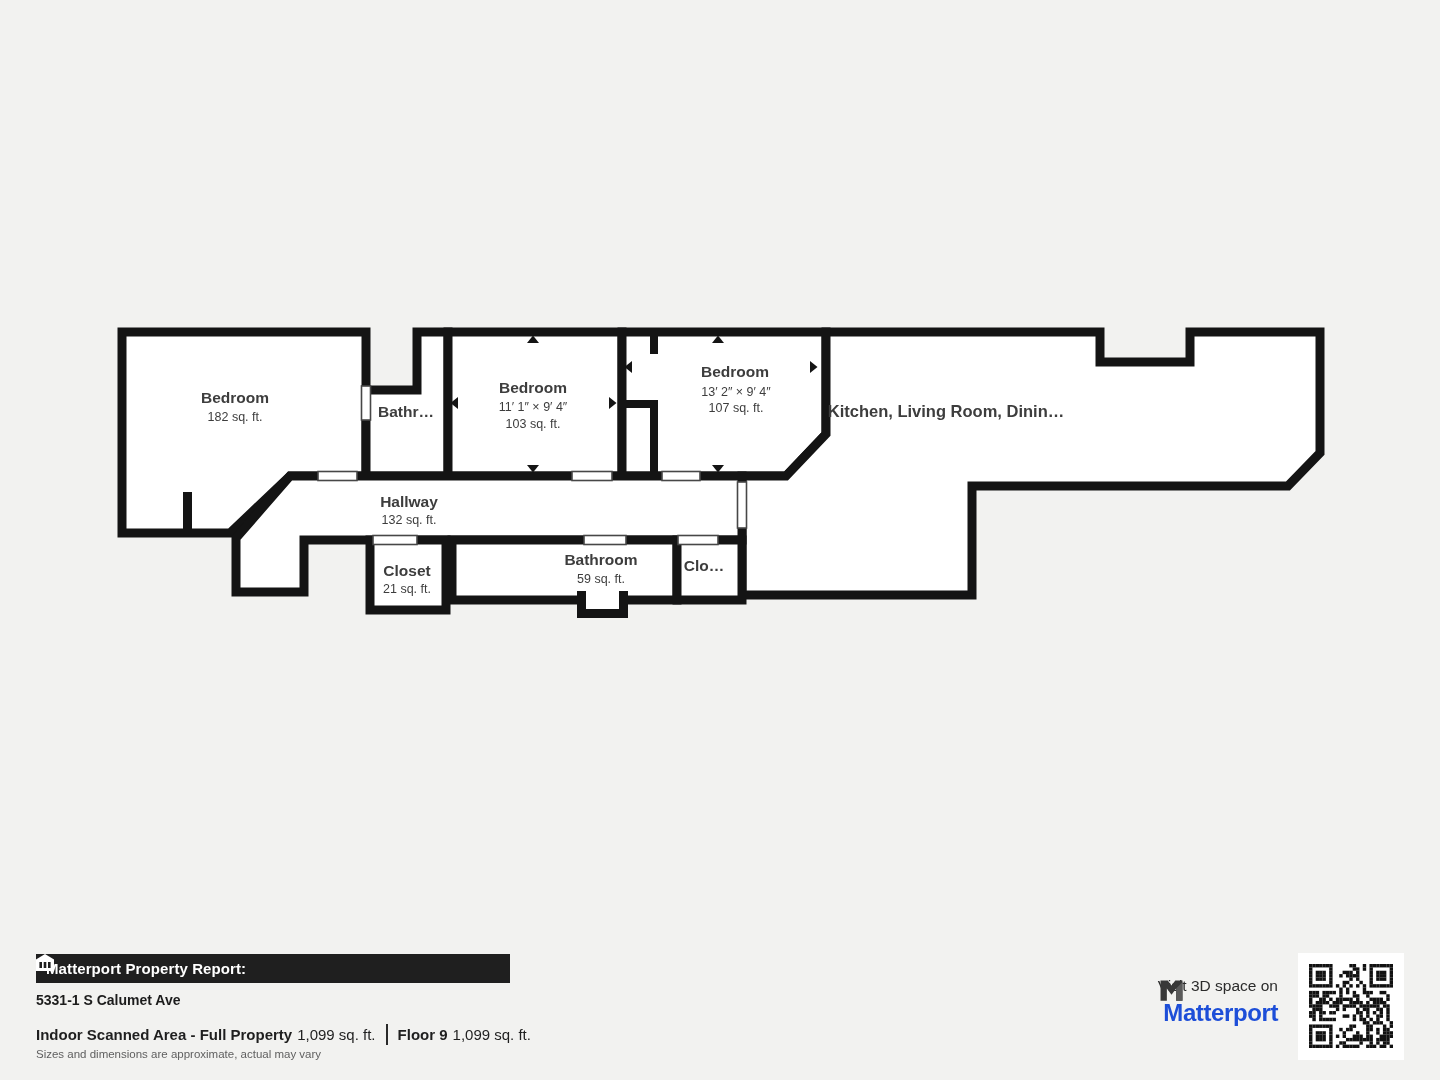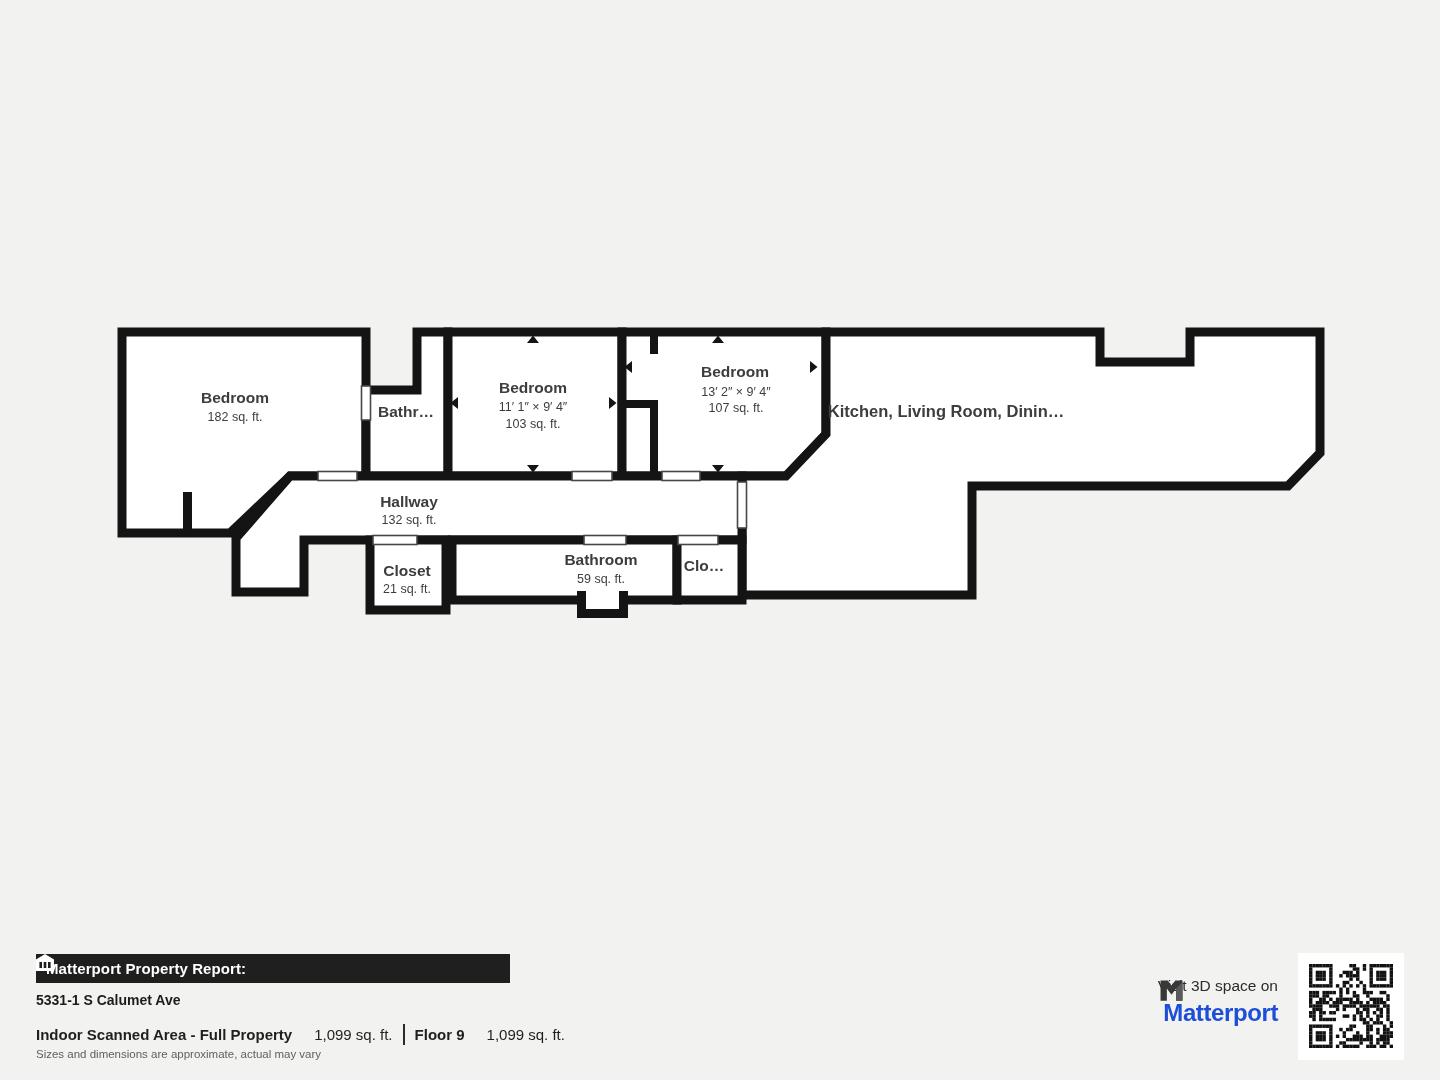--- a/index.html
+++ b/index.html
@@ -22,21 +22,21 @@
   
   .report-bar{
     position:absolute;left:36px;top:954px;width:474px;height:29px;
     background:#1f1f1f;display:flex;align-items:center;box-sizing:border-box;padding:0 10px;
   }
   .report-bar .bar-icon{width:18px;height:17px;margin-right:10px;flex:0 0 auto;}
   .report-bar .bar-title{color:#ffffff;font-size:15px;font-weight:700;letter-spacing:.1px;white-space:nowrap;}
   .address{position:absolute;left:36px;top:992px;font-size:14px;font-weight:700;color:#1c1c1c;}
   .stats{position:absolute;left:36px;top:1024px;display:flex;align-items:center;font-size:15px;color:#1f1f1f;white-space:nowrap;}
   .stats .lbl{font-weight:700;}
-  .stats .val{font-weight:400;margin-left:22px;}
+  .stats .val{font-weight:400;margin-left:5px;}
   .stats .sep{width:2px;height:21px;background:#2a2a2a;margin:0 10px;}
   .disclaimer{position:absolute;left:36px;top:1048px;font-size:11.5px;color:#5f5f5f;}
   
   .cta{position:absolute;right:162px;top:977px;display:flex;flex-direction:column;align-items:flex-end;}
   .cta-line{font-size:15.5px;color:#2b2b2b;margin-bottom:4px;}
   .brand-row{display:flex;align-items:center;}
   .brand-icon{width:27px;height:27px;margin-right:7px;}
   .brand-name{font-size:24px;font-weight:700;color:#1d4ed8;letter-spacing:-.4px;}
   .qr-tile{position:absolute;left:1298px;top:953px;width:106px;height:107px;background:#ffffff;}
   .qr-tile svg{position:absolute;left:11px;top:11px;width:84px;height:84px;}

